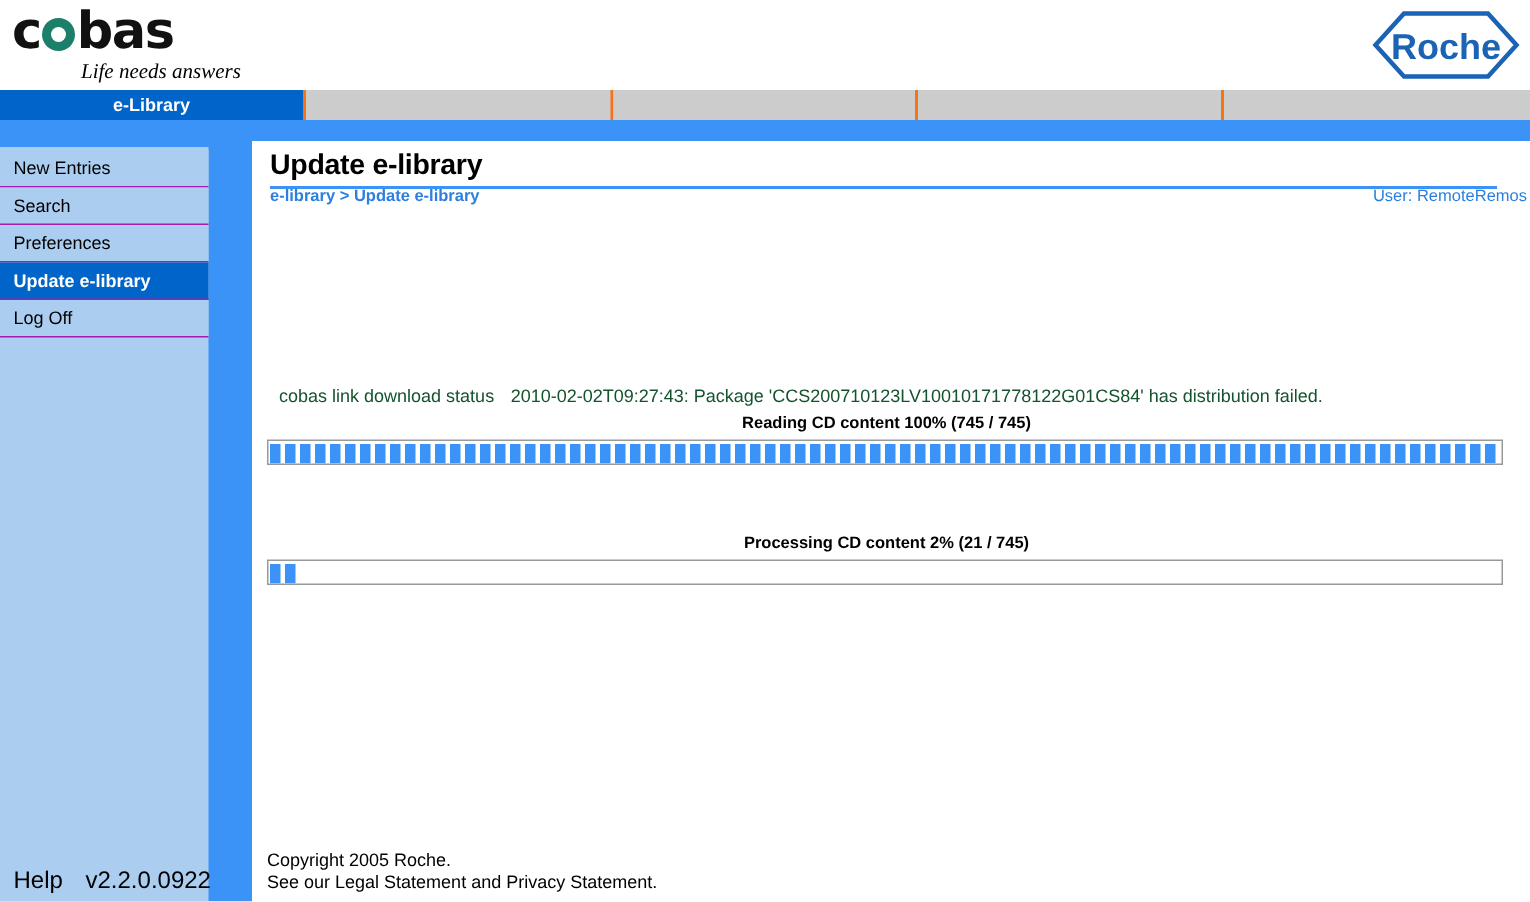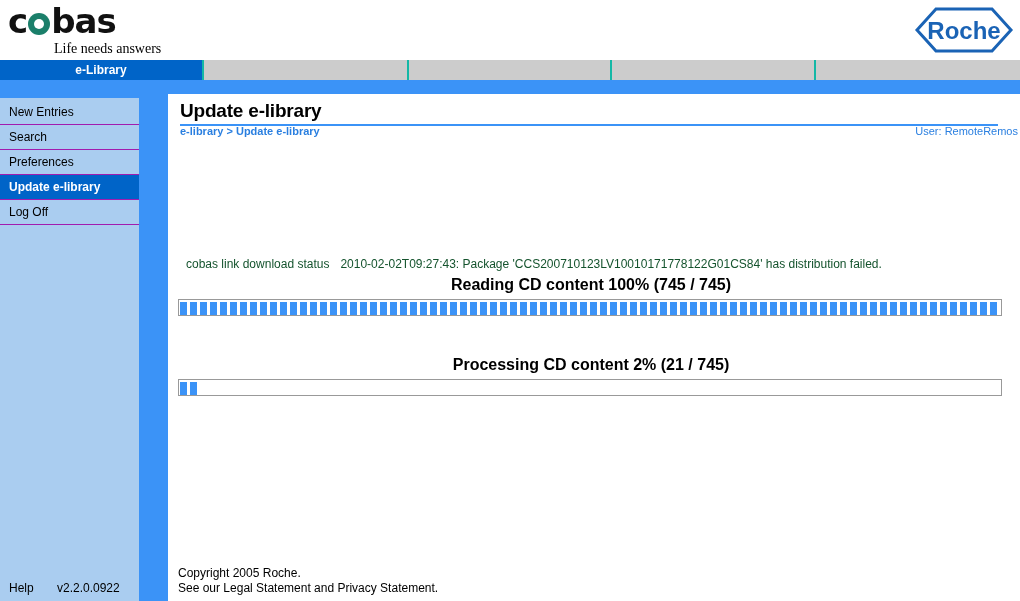--- a/index.html
+++ b/index.html
@@ -53,20 +53,21 @@
     position: absolute;
     left: 6px; top: 6px;
     width: 10px; height: 10px;
     border-radius: 50%;
     background: #ffffff;
   }
   .cobas-tagline {
     position: absolute;
     left: 54px; top: 41px;
     font-family: "Liberation Serif", serif;
+    font-style: italic;
     font-size: 14px;
     color: #000000;
   }
   .roche-logo {
     position: absolute;
     right: 6px; top: 6px;
     width: 100px; height: 48px;
   }
   .roche-logo svg { display: block; }
 
@@ -74,21 +75,21 @@
   .tabbar {
     position: absolute;
     left: 0; top: 60px;
     width: 1020px; height: 20px;
     background: #ffffff;
     display: flex;
   }
   .tab {
     height: 20px;
     background: #cccccc;
-    border-right: 2px solid #14b8a6;
+    border-right: 2px solid #f97316;
     box-sizing: border-box;
     color: #ffffff;
     font-size: 12px;
     font-weight: bold;
     text-align: center;
     line-height: 20px;
   }
   .tab.active {
     background: #0064c8;
   }
@@ -141,21 +142,21 @@
   .nav-item.active {
     background: #0064c8;
     color: #ffffff;
     font-weight: bold;
   }
   .sidebar-foot {
     position: absolute;
     left: 0; bottom: 1px;
     width: 139px; height: 24px;
     line-height: 24px;
-    font-size: 12px;
+    font-size: 16px;
     color: #000000;
   }
   .sidebar-foot .help {
     position: absolute;
     left: 9px; top: 0;
     cursor: pointer;
   }
   .sidebar-foot .version {
     position: absolute;
     left: 57px; top: 0;
@@ -208,21 +209,21 @@
   }
   .status-line .sep { display: inline-block; width: 11px; }
 
   .progress-block { position: absolute; left: 10px; width: 826px; }
   .pb1 { top: 182px; }
   .pb2 { top: 262px; }
 
   .progress-label {
     width: 826px;
     text-align: center;
-    font-size: 16px;
+    font-size: 11px;
     font-weight: bold;
     color: #000000;
     margin-bottom: 5px;
   }
   .progress-track {
     position: relative;
     width: 824px;
     height: 17px;
     border: 1px solid #999999;
     background: #ffffff;

